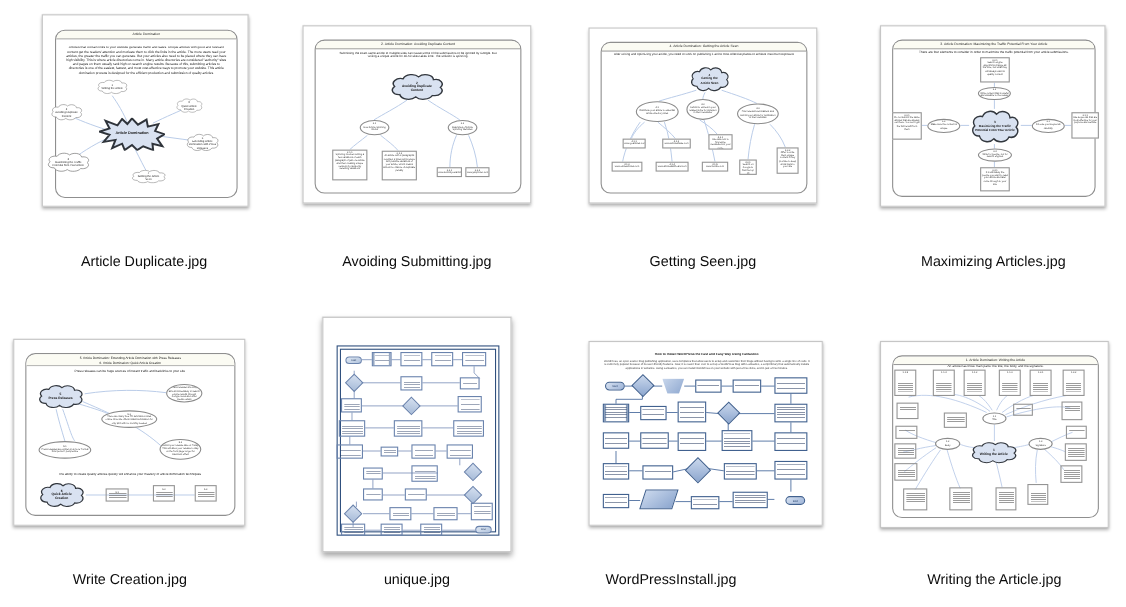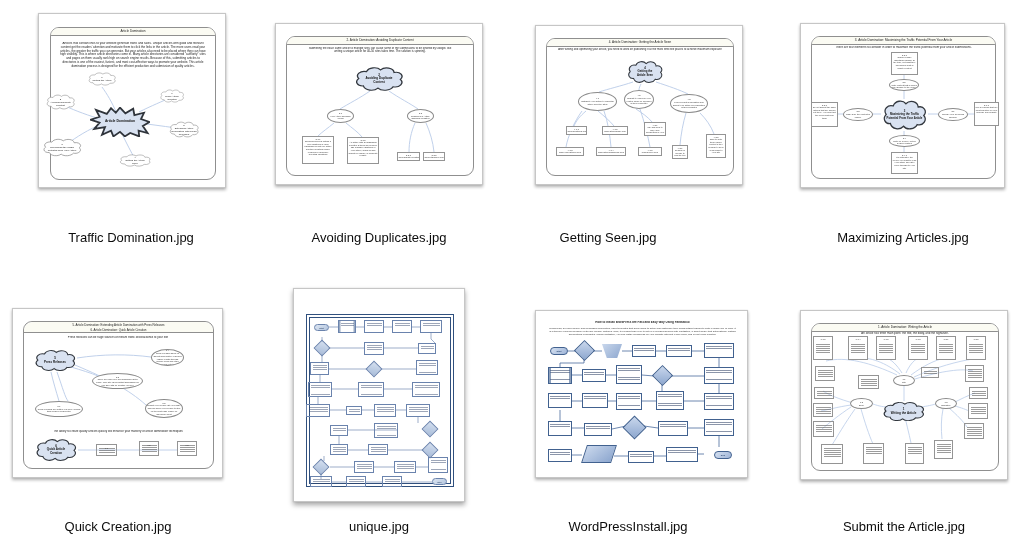--- a/index.html
+++ b/index.html
@@ -106,21 +106,21 @@
       <div class="nl" style="left:3px;top:125px;width:40px;height:17px">3
 Maximizing the Traffic
 Potential from Your Article</div>
       <svg class="cloudsvg" style="left:6px;top:80px;width:31px;height:16px">
           <use href="#cloud" width="31" height="16" fill="#fff" stroke="#8a8a8a" stroke-width="2"></use>
         </svg>
       <div class="nl" style="left:7px;top:81px;width:29px;height:14px">2
 Avoiding Duplicate
 Content</div>
     </div>
-    <div class="label" style="left:21px;top:230px">Traffic Domination.jpg</div>
+    <div class="label" style="left:21px;top:230px">Article Duplicate.jpg</div>
   </div>
 
   <div class="item">
     <div class="th" style="left:275px;top:23px;width:208px;height:162px">
       <div class="fr" style="left:10px;top:12px;width:188px;height:140px">
         <div class="tb">2. Article Domination: Avoiding Duplicate Content</div>
       </div>
       <div class="para" style="left:30px;top:23px;width:148px;height:11px;font-size:2.8px">Submitting the exact same article to multiple sites can cause some of the submissions to be ignored by Google. But writing a unique article for 40-50 sites takes time. The solution is spinning.</div>
       <svg class="cv" width="208" height="162">
         <g fill="none" stroke="#b9cbe8" stroke-width="0.9">
@@ -146,21 +146,21 @@
 Spinning Websites</div>
       <div class="lb" style="left:26px;top:112px;width:32px;height:28px">2.1.1
 Spinning involves writing a few variations of each paragraph of just one article and then creating unique versions by randomly selecting variations</div>
       <div class="lb" style="left:71px;top:113px;width:32px;height:27px">2.1.2
 An article with 3 paragraphs rewritten 3 times will produce 120 possible variations of your article, which means almost no chance of duplicate penalty</div>
       <div class="lb" style="left:121px;top:128px;width:23px;height:9px">2.2.1
 www.submityourarticle.com</div>
       <div class="lb" style="left:147px;top:128px;width:22px;height:9px">2.2.2
 www.jetspinner.com</div>
     </div>
-    <div class="label" style="left:269px;top:230px">Avoiding Duplicates.jpg</div>
+    <div class="label" style="left:269px;top:230px">Avoiding Submitting.jpg</div>
   </div>
 
   <div class="item">
     <div class="th" style="left:535px;top:25px;width:208px;height:160px">
       <div class="fr" style="left:10px;top:12px;width:188px;height:138px">
         <div class="tb">4. Article Domination: Getting the Article Seen</div>
       </div>
       <div class="para" style="left:14px;top:22px;width:180px;height:7px;font-size:2.8px">After writing and optimizing your article, you need to work on publishing it at the most effective places to achieve maximum exposure</div>
       <svg class="cv" width="208" height="160">
         <g fill="none" stroke="#b9cbe8" stroke-width="0.9">
@@ -199,21 +199,21 @@
 www.ezinearticles.com</div>
       <div class="lb" style="left:60px;top:121px;width:30px;height:9px">4.1.4
 www.articledashboard.com</div>
       <div class="lb" style="left:102px;top:121px;width:24px;height:9px">4.1.5
 www.buzzle.com</div>
       <div class="lb" style="left:136px;top:119px;width:16px;height:14px">4.3.1
 Search on Google to find the top 10</div>
       <div class="lb" style="left:170px;top:108px;width:20px;height:24px">4.3.2
 Offer to write them unique content if they promise to keep a link back to your site</div>
     </div>
-    <div class="label" style="left:498px;top:230px">Getting Seen.jpg</div>
+    <div class="label" style="left:529px;top:230px">Getting Seen.jpg</div>
   </div>
 
   <div class="item">
     <div class="th" style="left:800px;top:23px;width:205px;height:165px">
       <div class="fr" style="left:10px;top:12px;width:185px;height:143px">
         <div class="tb">3. Article Domination: Maximizing the Traffic Potential From Your Article</div>
       </div>
       <div class="para" style="left:20px;top:22px;width:165px;height:6px;font-size:2.9px">There are four elements to consider in order to maximize the traffic potential from your article submissions.</div>
       <svg class="cv" width="205" height="165">
         <g fill="none" stroke="#b9cbe8" stroke-width="0.9">
@@ -287,21 +287,21 @@
       <svg class="cloudsvg" style="left:21px;top:129px;width:44px;height:24px">
         <use href="#cloud" width="44" height="24" fill="#d9e2f1" stroke="#32373e" stroke-width="2.6"></use>
       </svg>
       <div class="nl b" style="left:24px;top:132px;width:38px;height:18px;font-size:3px">6
 Quick Article
 Creation</div>
       <div class="lb tx2" style="left:83px;top:135px;width:21px;height:12px">6.1</div>
       <div class="lb tx2" style="left:126px;top:132px;width:20px;height:15px">6.2</div>
       <div class="lb tx2" style="left:164px;top:132px;width:20px;height:15px">6.3</div>
     </div>
-    <div class="label" style="left:8px;top:519px">Quick Creation.jpg</div>
+    <div class="label" style="left:8px;top:519px">Write Creation.jpg</div>
   </div>
 
   <div class="item">
     <div class="th" style="left:293px;top:288px;width:172px;height:214px;box-shadow:0 3px 5px rgba(0,0,0,.35),0 0 1px rgba(0,0,0,.15)">
       <div class="sqf" style="left:12px;top:25px;width:148px;height:173px"></div>
       <div class="sqf" style="left:15px;top:28px;width:142px;height:167px"></div>
       <svg class="cv" width="172" height="214">
         <g fill="none" stroke="#7289b3" stroke-width="0.7">
           <path d="M35,38 L44,38"></path>
             <path d="M62,38 L70,38"></path>
@@ -427,21 +427,21 @@
       <div class="wb wbt" style="left:48px;top:112px;width:28px;height:13px"></div>
       <div class="wd" style="left:90px;top:108px;width:17px;height:17px"></div>
       <div class="wb wbt" style="left:122px;top:110px;width:30px;height:15px"></div>
       <div class="wb wbt" style="left:168px;top:108px;width:30px;height:17px"></div>
       <div class="wb wbt" style="left:12px;top:138px;width:24px;height:13px"></div>
       <div class="wpar wbt" style="left:48px;top:134px;width:30px;height:18px"></div>
       <div class="wb wbt" style="left:92px;top:140px;width:26px;height:12px"></div>
       <div class="wb wbt" style="left:130px;top:136px;width:32px;height:15px"></div>
       <div class="wp" style="left:178px;top:140px;width:18px;height:8px">End</div>
     </div>
-    <div class="label" style="left:518px;top:519px">WordPressInstall.jpg</div>
+    <div class="label" style="left:500px;top:519px">WordPressInstall.jpg</div>
   </div>
 
   <div class="item">
     <div class="th" style="left:800px;top:310px;width:208px;height:170px">
       <div class="fr" style="left:10px;top:12px;width:188px;height:148px">
         <div class="tb">1. Article Domination: Writing the Article</div>
       </div>
       <div class="para" style="left:29px;top:21px;width:150px;height:5px;font-size:2.9px">An article has three main parts: the title, the body, and the signature.</div>
       <svg class="cv" width="208" height="170">
         <g fill="none" stroke="#b9cbe8" stroke-width="0.8">
@@ -492,16 +492,16 @@
       <div class="ell" style="left:49px;top:87px;width:23px;height:11px">1.2
 Body</div>
       <div class="ell" style="left:134px;top:87px;width:22px;height:11px">1.3
 Signature</div>
       <svg class="cloudsvg" style="left:80px;top:90px;width:45px;height:21px">
         <use href="#cloud" width="45" height="21" fill="#d9e2f1" stroke="#32373e" stroke-width="2.6"></use>
       </svg>
       <div class="nl b" style="left:83px;top:93px;width:39px;height:15px;font-size:3px">1
 Writing the Article</div>
     </div>
-    <div class="label" style="left:794px;top:519px">Submit the Article.jpg</div>
+    <div class="label" style="left:794px;top:519px">Writing the Article.jpg</div>
   </div>
 
 </div>
 
 </body></html>

